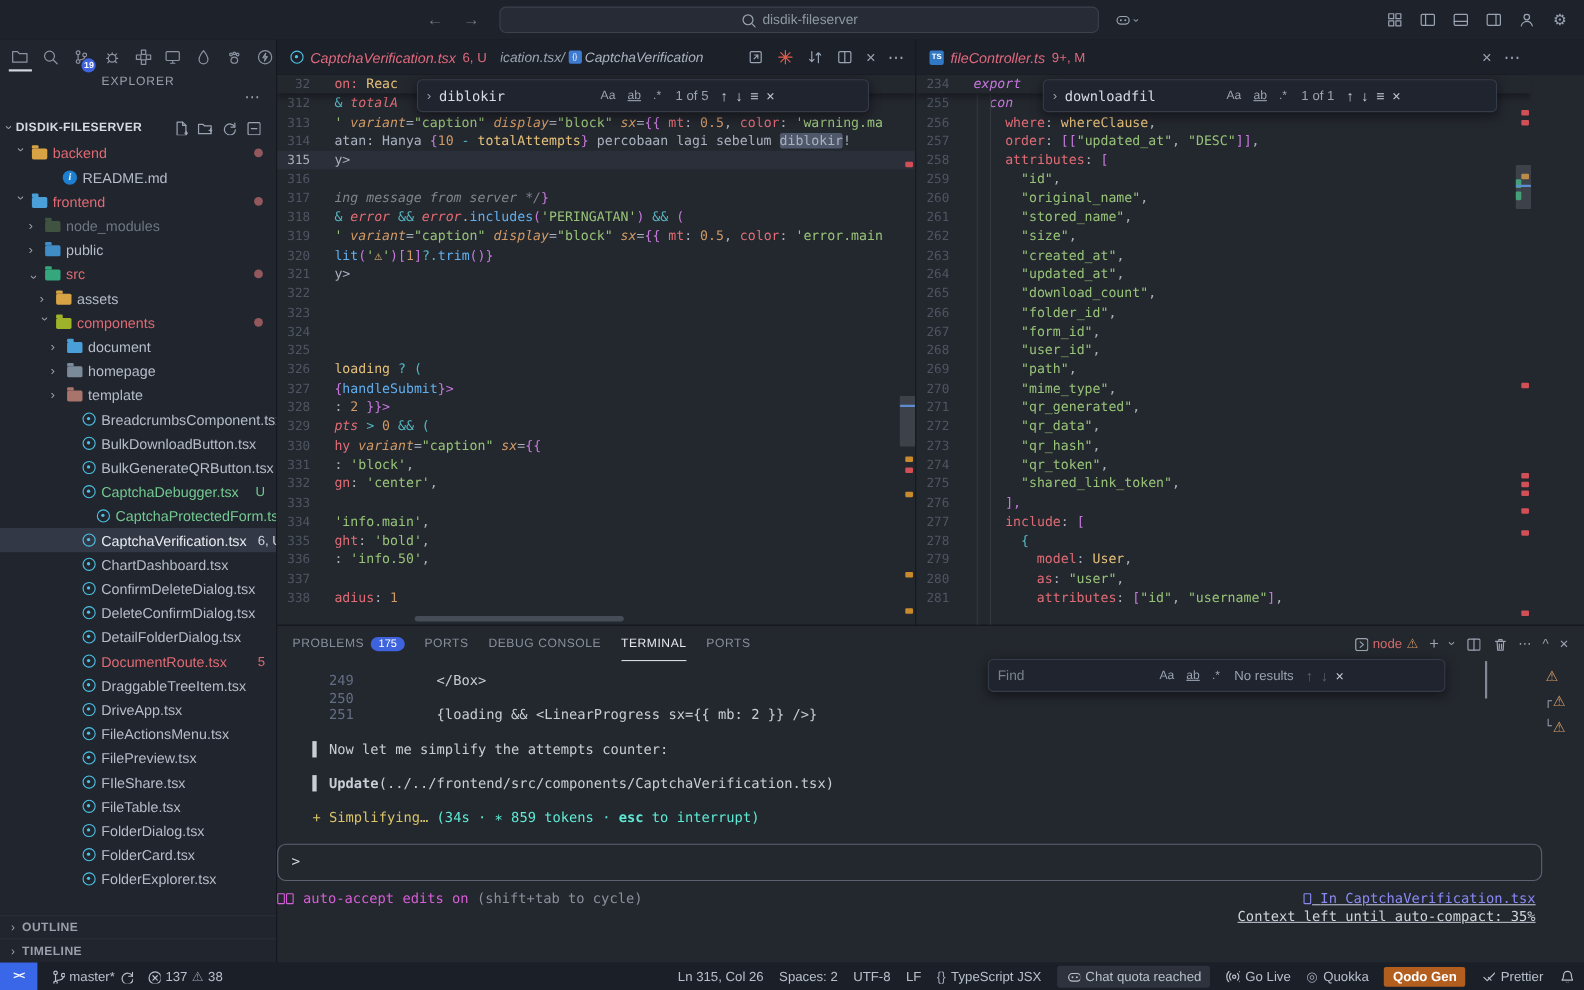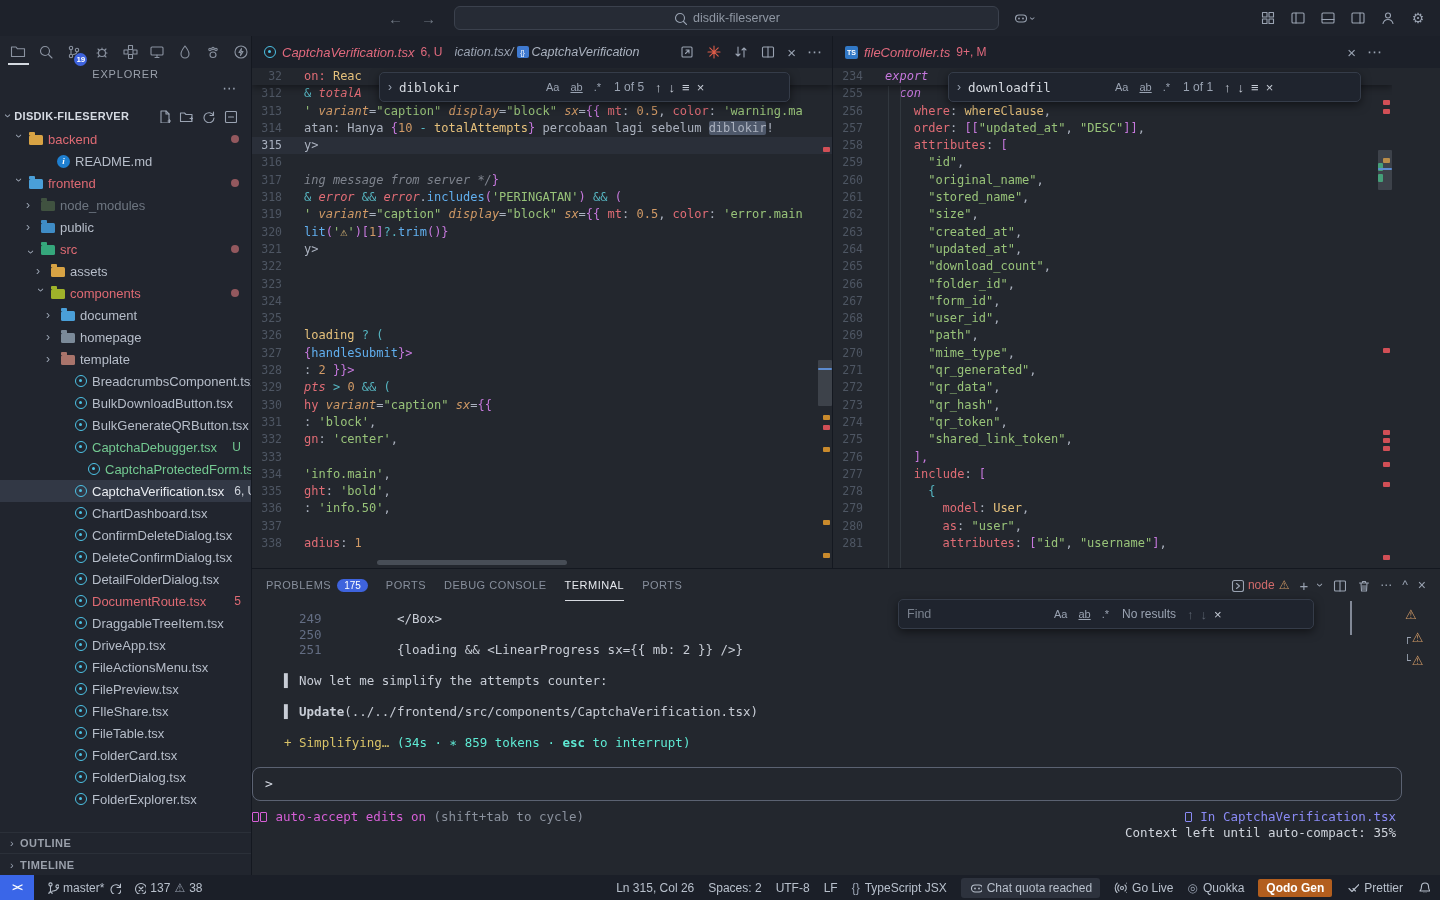--- a/index.html
+++ b/index.html
@@ -127,21 +127,21 @@
   .tline{height:15.5px;line-height:15.5px;white-space:pre;}
   .t-num{color:#636d83}.t-wht2{color:#c8cdd6}.t-dot{color:#c8cdd6}.t-yel{color:#d9c368}.t-dim2{color:#5eead4}
   .promptbox{margin:16px 38px 0 0;height:34px;border:1px solid #5b6272;border-radius:8px;
     display:flex;align-items:center;padding-left:12px;color:#d5dae3;
     font-family:"DejaVu Sans Mono",monospace;font-size:13px;}
   .pfoot{display:flex;justify-content:space-between;margin-top:8px;padding-right:44px;
     font-family:"DejaVu Sans Mono",monospace;font-size:12.5px;}
   .pfoot .lmode{color:#d75fd7;}
   .pfoot .lmode .hint{color:#8a919d;}
   .tofu{display:inline-block;width:7px;height:10px;border:1px solid currentColor;border-radius:1px;margin-right:1px;vertical-align:-1px;}
-  .pfoot .rcol{text-align:right;line-height:16px;}
+  .pfoot .rcol{text-align:right;line-height:16px;text-decoration:underline;}
   .pfoot .rfile{color:#8a8af5;}
   .pfoot .rctx{color:#cfd4dc;}
   .warnstrip{position:absolute;right:6px;top:34px;width:30px;color:#d19a66;font-size:13px;z-index:5;}
   .wrow{height:23px;display:flex;align-items:center;gap:1px;}
   .wrow .pre{color:#9aa3b2;font-family:"DejaVu Sans Mono",monospace;font-size:11px;}
   .pscroll{position:absolute;left:1098px;top:32px;width:2px;height:34px;background:#9aa3b2;opacity:.8;z-index:5;}
 
   
   .statusbar{height:25px;flex:none;background:#1b1f28;display:flex;align-items:center;font-size:12px;color:#b8c0cc;}
   .sb-remote{width:34px;height:25px;background:#3a66e8;color:#fff;display:flex;align-items:center;
@@ -502,27 +502,27 @@
           </div>
           <div class="trow" style="padding-left: 60px;">
             <i class="chev"></i>
             <span class="ic-react"></span>
             <span class="lbl ">FileTable.tsx</span>
             <span class="sp"></span>
           </div>
           <div class="trow" style="padding-left: 60px;">
             <i class="chev"></i>
             <span class="ic-react"></span>
+            <span class="lbl ">FolderDialog.tsx</span>
+            <span class="sp"></span>
+          </div>
+          <div class="trow" style="padding-left: 60px;">
+            <i class="chev"></i>
+            <span class="ic-react"></span>
             <span class="lbl ">FolderCard.tsx</span>
-            <span class="sp"></span>
-          </div>
-          <div class="trow" style="padding-left: 60px;">
-            <i class="chev"></i>
-            <span class="ic-react"></span>
-            <span class="lbl ">FolderDialog.tsx</span>
             <span class="sp"></span>
           </div>
           <div class="trow" style="padding-left: 60px;">
             <i class="chev"></i>
             <span class="ic-react"></span>
             <span class="lbl ">FolderExplorer.tsx</span>
             <span class="sp"></span>
           </div>
         </div>
       <div class="side-foot">

